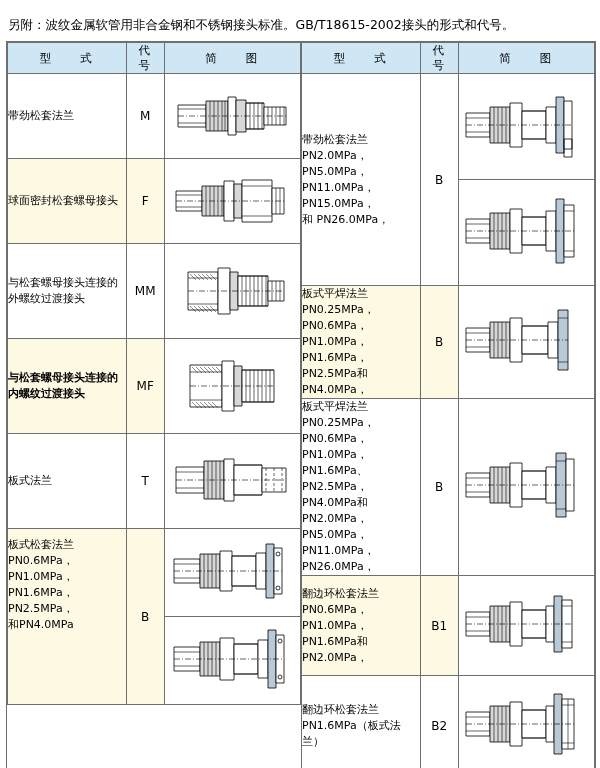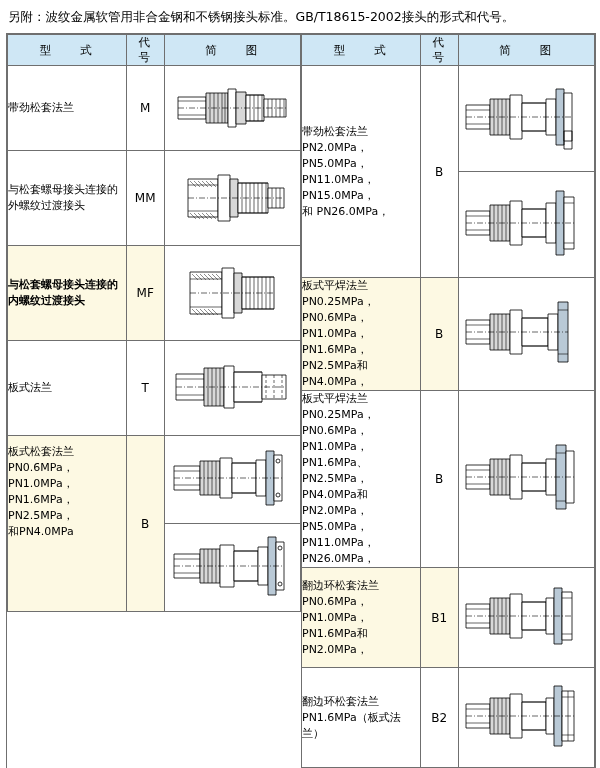--- a/index.html
+++ b/index.html
@@ -5,21 +5,21 @@
   html,body{margin:0;padding:0;}
   body{
     width:600px;height:768px;
     background:#ffffff;
     font-family:"DejaVu Sans","Liberation Sans",sans-serif;
     color:#000;
     overflow:hidden;
   }
   .page{
     width:600px;height:768px;position:relative;box-sizing:border-box;
-    padding:4px 6px 0 6px;
+    padding:12px 6px 0 6px;
   }
   .title{
     font-size:12.5px;
     line-height:18px;
     margin:4px 2px 7px 2px;
     letter-spacing:0px;
     white-space:nowrap;
   }
   table.main{
     border-collapse:collapse;
@@ -128,20 +128,41 @@
                     <path class="fillw" d="M74 20 L92 20 L92 46 L74 46 Z"></path>
                     <path class="lnt" d="M74 20 L92 20 M74 46 L92 46 M78 20 L78 46 M82 20 L82 46 M86 20 L86 46 M90 20 L90 46"></path>
                     <path class="fillw" d="M92 24 L114 24 L114 42 L92 42 Z"></path>
                     <path class="lnt" d="M96 24 L96 42 M100 24 L100 42 M104 24 L104 42 M108 24 L108 42 M112 24 L112 42"></path>
                     <path class="lnt" d="M6 33 L114 33" stroke-dasharray="6 2 1 2"></path>
                   </svg>
                   </div>
                 </td>
               </tr>
 
+              <tr style="height:85px;">
+                <td class="type yellow">球面密封松套螺母接头</td>
+                <td class="code yellow">F</td>
+                <td class="fig">
+                  <div class="fig-wrap">
+                  <svg width="120" height="66" viewBox="0 0 120 66">
+                    <path class="fillw" d="M4 23 L30 23 L30 43 L4 43 Z"></path>
+                    <path class="lnt" d="M4 27 L30 27 M4 39 L30 39"></path>
+                    <path class="fillg" d="M30 18 L52 18 L52 48 L30 48 Z"></path>
+                    <path class="lnt" d="M34 18 L34 48 M38 18 L38 48 M42 18 L42 48 M46 18 L46 48 M50 18 L50 48"></path>
+                    <path class="fillw" d="M52 13 L62 13 L62 53 L52 53 Z"></path>
+                    <path class="fillg" d="M62 16 L70 16 L70 50 L62 50 Z"></path>
+                    <path class="fillw" d="M70 12 L100 12 L100 54 L70 54 Z"></path>
+                    <path class="lnt" d="M70 18 L100 18 M70 48 L100 48"></path>
+                    <path class="fillw" d="M100 20 L112 20 L112 46 L100 46 Z"></path>
+                    <path class="lnt" d="M104 20 L104 46 M108 20 L108 46"></path>
+                    <path class="lnt" d="M4 33 L112 33" stroke-dasharray="6 2 1 2"></path>
+                  </svg>
+                  </div>
+                </td>
+              </tr>
 
               <tr style="height:95px;">
                 <td class="type white" style="white-space:pre-line;">与松套螺母接头连接的外螺纹过渡接头</td>
                 <td class="code white">MM</td>
                 <td class="fig">
                   <div class="fig-wrap">
                   <svg width="120" height="74" viewBox="0 0 120 74">
                     <path class="fillw" d="M16 18 L46 18 L46 56 L16 56 Z"></path>
                     <path class="lnt" d="M16 24 L46 24 M16 50 L46 50"></path>
                     <path class="hatch" d="M18 20 L24 26 M22 20 L28 26 M26 20 L32 26 M30 20 L36 26 M34 20 L40 26 M38 20 L44 26"></path>

